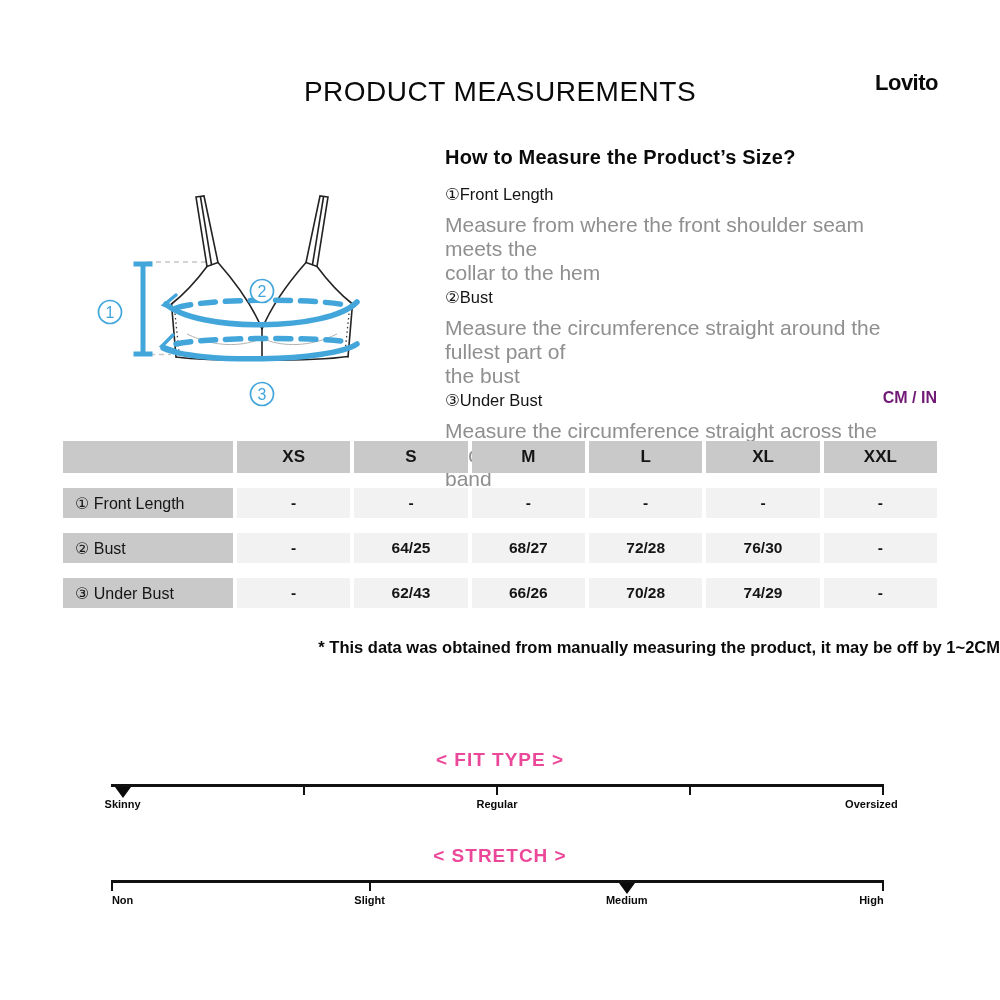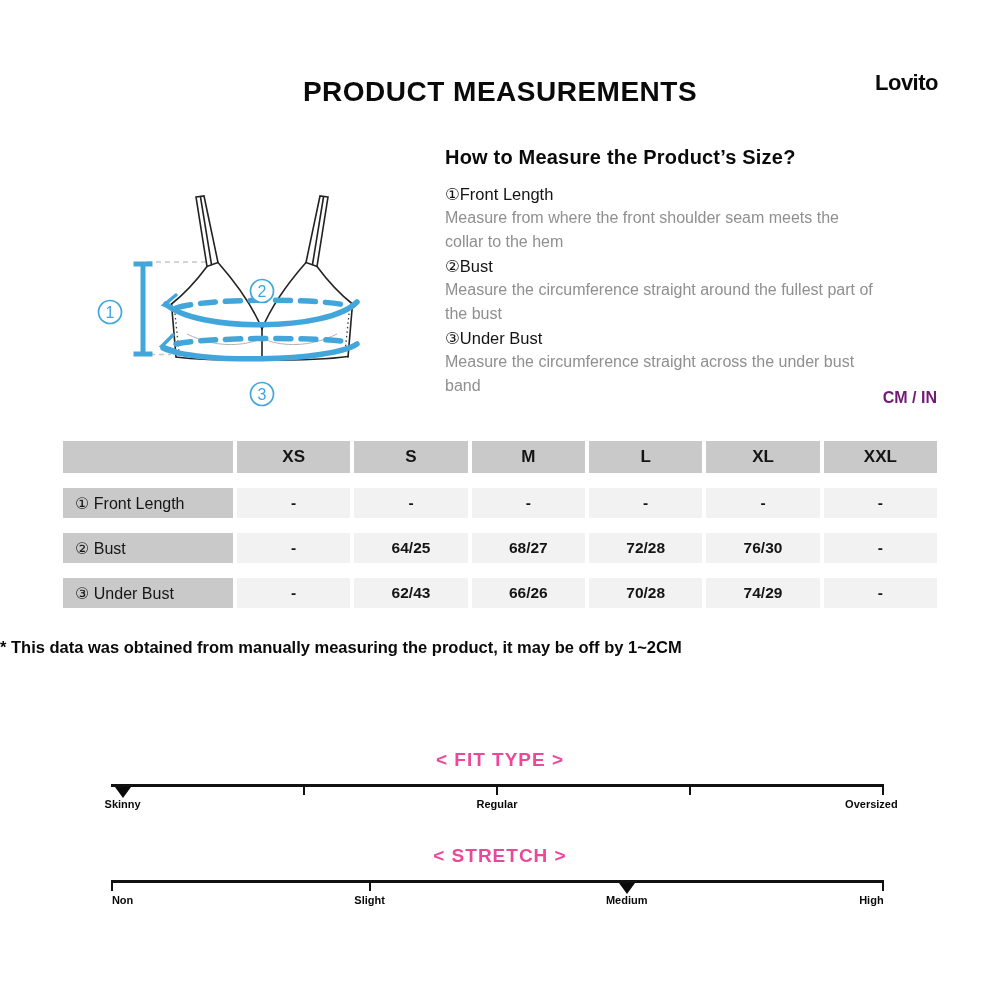--- a/index.html
+++ b/index.html
@@ -3,41 +3,41 @@
 <meta charset="utf-8">
 <style>
   html,body{margin:0;padding:0;background:#fff;}
   .canvas{
     position:relative;width:1000px;height:1000px;background:#ffffff;overflow:hidden;
     font-family:"Liberation Sans","DejaVu Sans",sans-serif;color:#111;
   }
   .abs{position:absolute;}
   .page-title{
     left:0;right:0;top:76px;text-align:center;
-    font-size:28px;font-weight:700;letter-spacing:.5px;color:#0a0a0a;
+    font-size:28px;font-weight:400;letter-spacing:.5px;color:#0a0a0a;
   }
   .brand{
     right:62px;top:70px;font-size:22px;font-weight:800;letter-spacing:-.5px;color:#0a0a0a;
   }
   .diagram{left:80px;top:138px;width:360px;height:290px;}
   .guide{left:445px;top:146px;width:482px;}
   .guide-heading{font-size:20px;font-weight:800;color:#0a0a0a;margin:0 0 13px 0;letter-spacing:.2px;}
   .guide-label{font-size:16.5px;font-weight:400;color:#141414;line-height:24px;}
-  .guide-desc{font-size:16px;font-weight:400;color:#8f8f8f;line-height:24px;white-space:pre-line;}
+  .guide-desc{font-size:21px;font-weight:400;color:#8f8f8f;line-height:24px;white-space:pre-line;margin-top:7px;}
   .cm-in{left:63px;top:389px;width:874px;text-align:right;font-size:16px;font-weight:800;color:#701a75;}
   .size-table{
     left:63px;top:441px;width:874px;
     display:grid;grid-template-columns:170px repeat(6,1fr);
     grid-template-rows:32px 30px 30px 30px;gap:15px 4px;
   }
   .cell{display:flex;align-items:center;justify-content:center;}
   .th{background:#c9c9c9;font-size:17px;font-weight:800;color:#141414;}
   .rowlab{background:#c9c9c9;justify-content:flex-start;padding-left:12px;font-size:16px;font-weight:400;color:#161616;}
   .val{background:#f2f2f2;font-size:15.5px;font-weight:800;color:#141414;}
-  .disclaimer{left:0;right:0;top:638px;text-align:left;font-size:16.5px;font-weight:700;color:#0a0a0a;}
+  .disclaimer{left:0;right:0;top:638px;text-align:right;font-size:16.5px;font-weight:700;color:#0a0a0a;}
   .scale-title{left:0;right:0;text-align:center;font-size:19px;font-weight:800;letter-spacing:1px;color:#ec4899;}
   .fit-title{top:749px;}
   .stretch-title{top:845px;}
   .scale{left:111px;width:772px;height:40px;}
   .fit-scale{top:784px;}
   .stretch-scale{top:880px;}
   .scale-line{position:absolute;left:0;top:0;width:100%;height:3px;background:#111;}
   .tick{position:absolute;top:0;width:2px;height:11px;background:#111;transform:translateX(-50%);}
   .marker{
     position:absolute;top:3px;width:0;height:0;transform:translateX(-50%);

